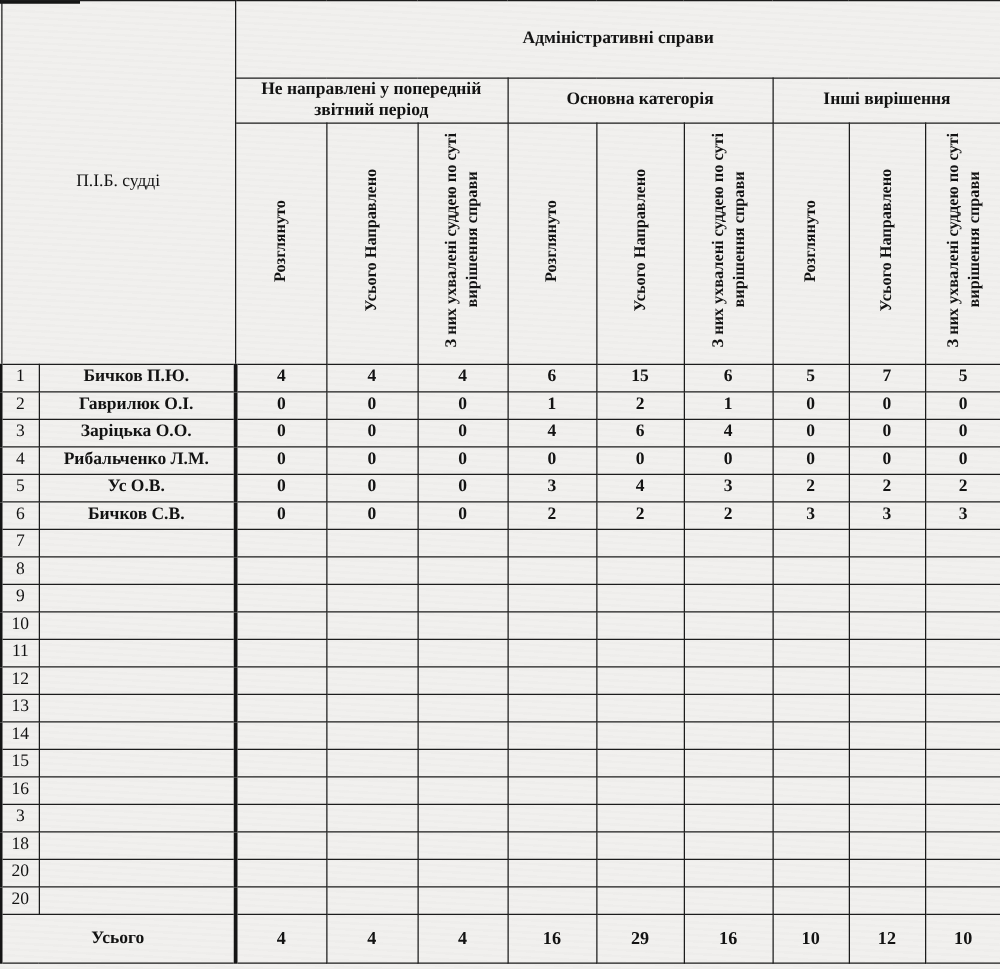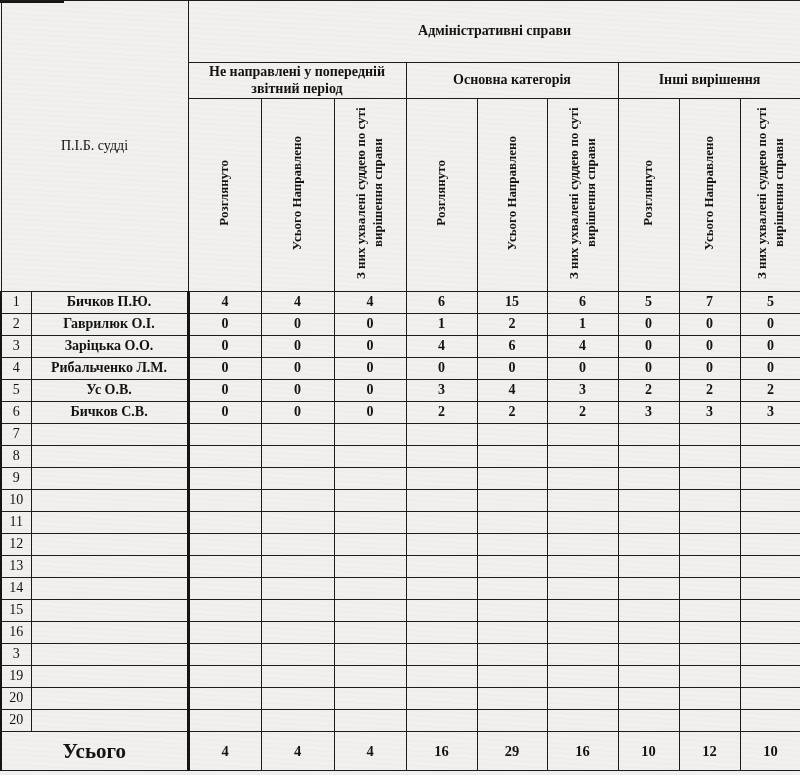--- a/index.html
+++ b/index.html
@@ -77,21 +77,21 @@
 
   
   tfoot td{
     border-top:3px solid #151515;
     border-bottom:3px solid #151515;
     font-weight:bold;
   }
   td.foot-label{
     border-left:2px solid #151515;
     border-right:3px solid #151515;
-    font-size:21px;
+    font-size:14px;
   }
   td.foot-val{font-size:14.5px;}
 </style>
 </head>
 <body>
 
 <div class="page">
   <div class="scan-edge"></div>
 
   <table class="t">
@@ -348,21 +348,21 @@
           <td class="val"></td>
           <td class="val"></td>
           <td class="val gb"></td>
           <td class="val"></td>
           <td class="val"></td>
           <td class="val gb"></td>
           <td class="val"></td>
           <td class="val last"></td>
         </tr>
         <tr>
-          <td class="num">19</td>
+          <td class="num">18</td>
           <td class="name"></td>
           <td class="val"></td>
           <td class="val"></td>
           <td class="val"></td>
           <td class="val gb"></td>
           <td class="val"></td>
           <td class="val"></td>
           <td class="val gb"></td>
           <td class="val"></td>
           <td class="val last"></td>

